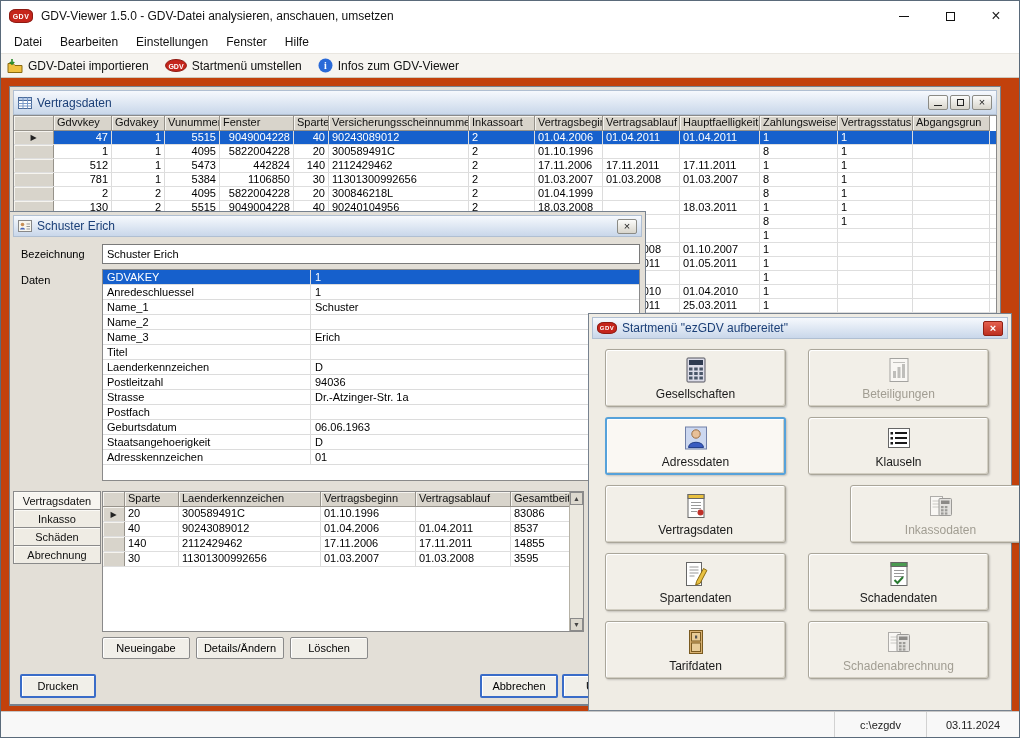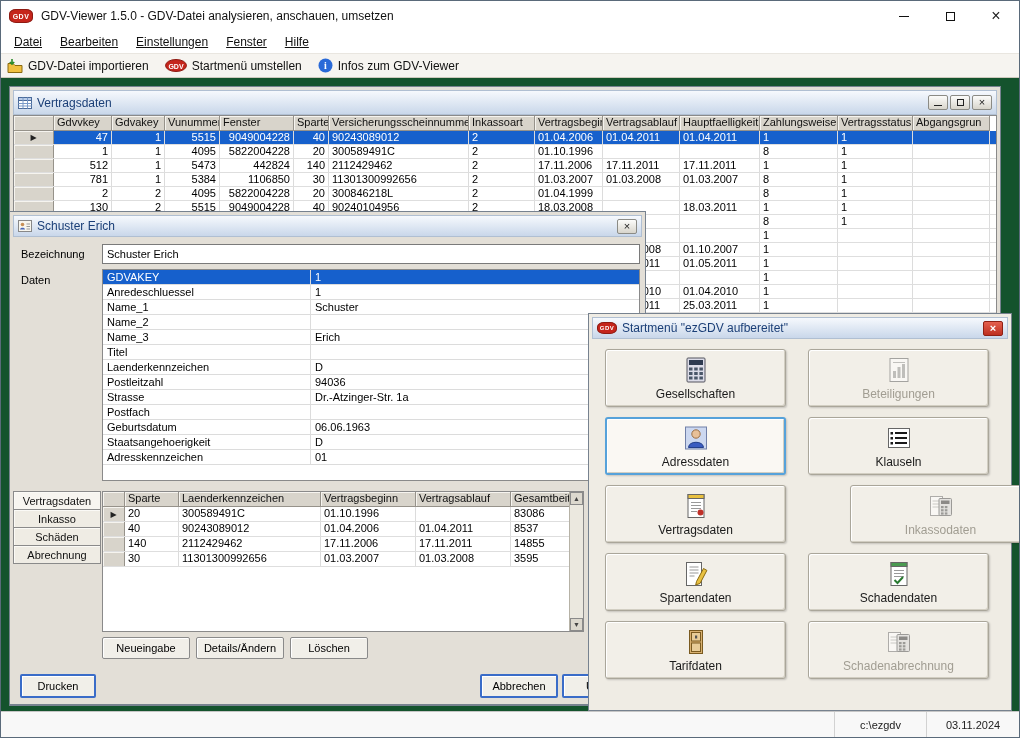--- a/index.html
+++ b/index.html
@@ -12,26 +12,26 @@
   .gdv-logo { display:inline-flex; align-items:center; justify-content:center; background:#c5251c; color:#fff; font-weight:bold; font-size:7px; width:24px; height:14px; border-radius:7px / 5px; border:1px solid #8e1a12; letter-spacing:.5px; flex:none; }
   .gdv-logo.sm { width:20px; height:12px; font-size:6px; }
   .app-title { margin-left:8px; font-size:12px; color:#111; white-space:nowrap; }
   .app-controls { margin-left:auto; display:flex; align-self:stretch; }
   .app-ctl { width:46px; display:flex; align-items:center; justify-content:center; color:#222; }
   .g-min { width:10px; border-top:1px solid #111; display:inline-block; }
   .g-max { width:9px; height:9px; border:1px solid #111; display:inline-block; }
   .g-close { font-size:16px; line-height:10px; }
 
   .menubar { position:absolute; top:30px; left:0; right:0; height:22px; background:#fff; display:flex; align-items:center; padding-left:4px; font-size:12px; }
-  .menu-item { padding:3px 9px; color:#111;text-decoration:underline; }
+  .menu-item { padding:3px 9px; color:#111; }
 
   .toolbar { position:absolute; top:52px; left:0; right:0; height:25px; background:#f6f4f0; border-top:1px solid #e9e6e0; border-bottom:1px solid #cec9bd; display:flex; align-items:center; padding-left:6px; gap:16px; font-size:12px; }
   .tool-item { display:flex; align-items:center; gap:5px; color:#111; }
 
-  .mdi { position:absolute; top:77px; left:0; right:0; bottom:26px; background:#14532d; overflow:hidden; }
+  .mdi { position:absolute; top:77px; left:0; right:0; bottom:26px; background:#c2410c; overflow:hidden; }
 
   .statusbar { position:absolute; left:0; right:0; bottom:0; height:26px; background:#f8f8f8; border-top:1px solid #c6c6c6; display:flex; align-items:stretch; font-size:11px; color:#222; }
   .sb-main { flex:1; border-right:1px solid #d2d2d2; }
   .sb-panel { width:92px; border-right:1px solid #d2d2d2; display:flex; align-items:center; justify-content:center; white-space:nowrap; }
   .sb-panel:last-child { border-right:none; }
 
   
   .win { position:absolute; background:#e3dfd7; border:1px solid #77828f; box-shadow: inset 0 0 0 2px #e3dfd7; }
   .win-titlebar { position:absolute; left:3px; right:3px; top:3px; height:22px; background:linear-gradient(#f6f9fd,#c9d7ea); border:1px solid #b0bfd2; display:flex; align-items:center; gap:5px; padding:0 4px; }
   .win-title { font-size:12px; color:#1b3f77; white-space:nowrap; }

